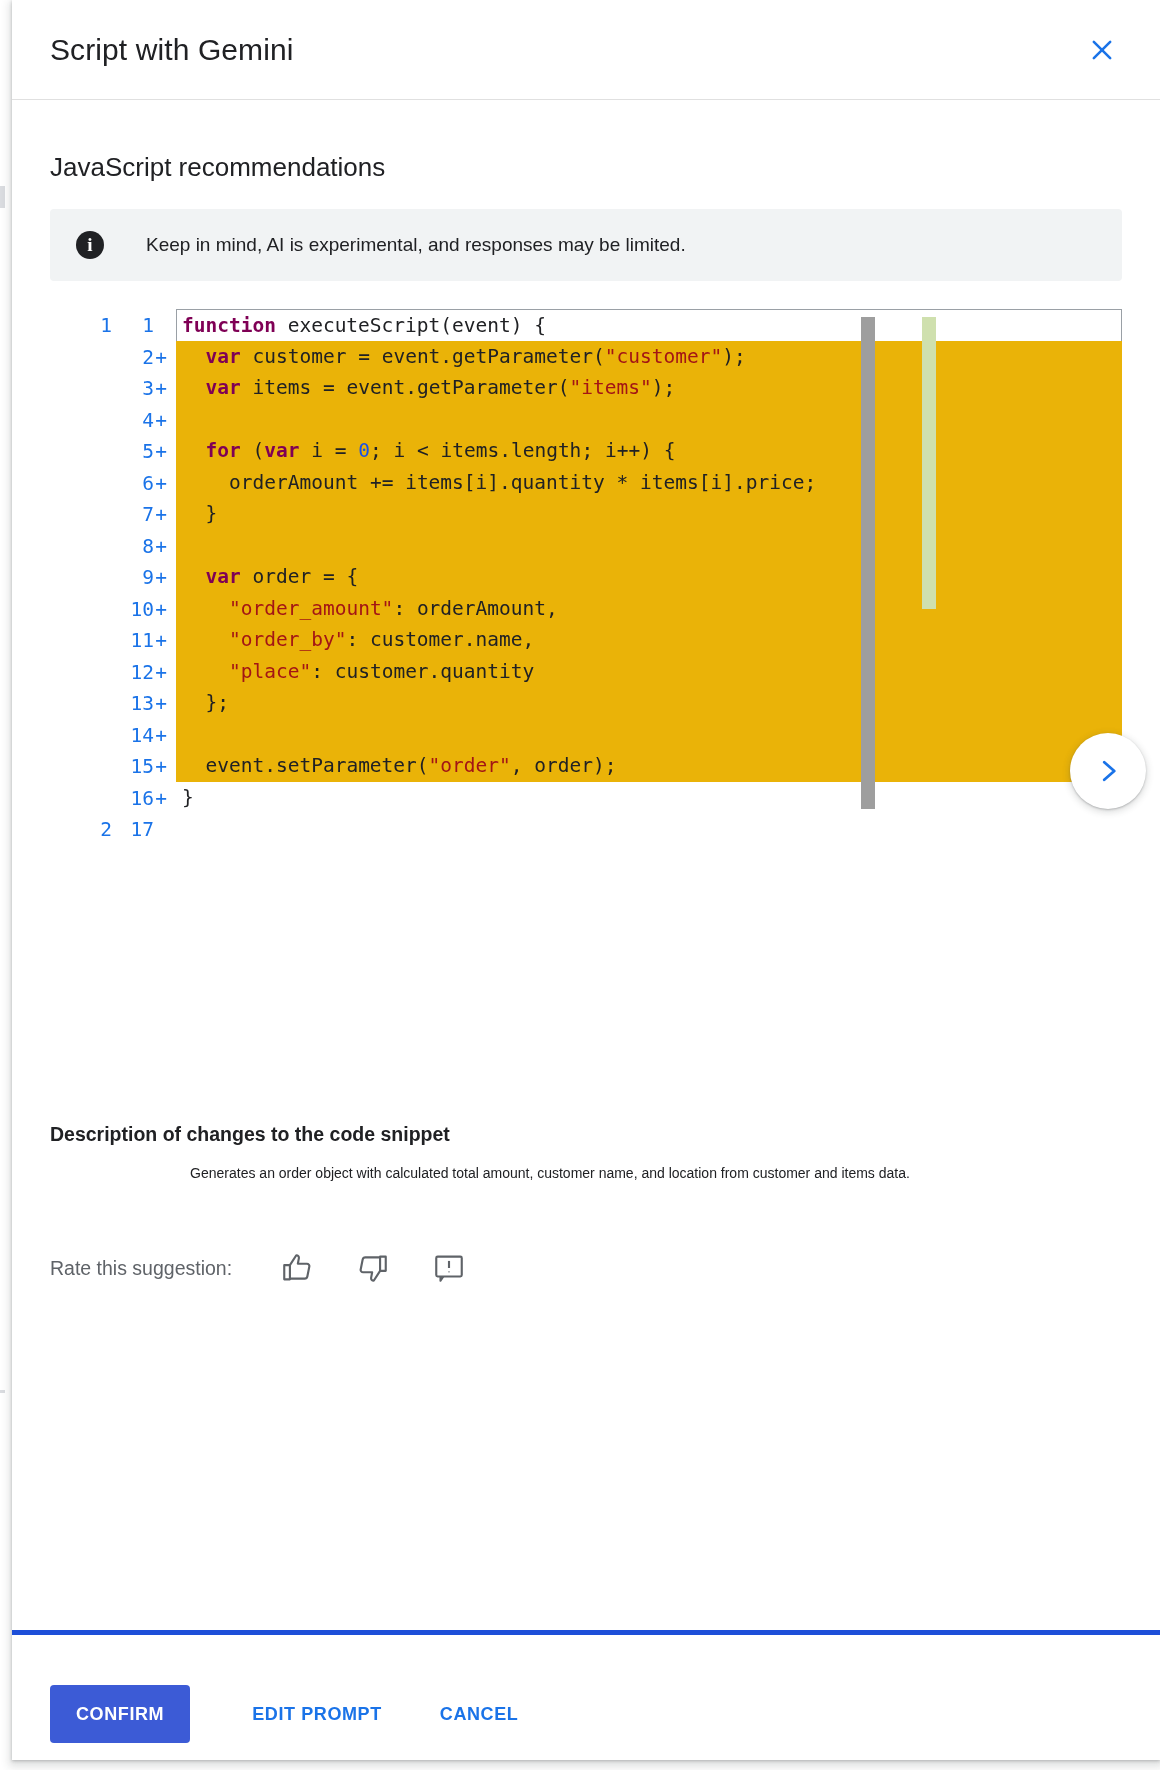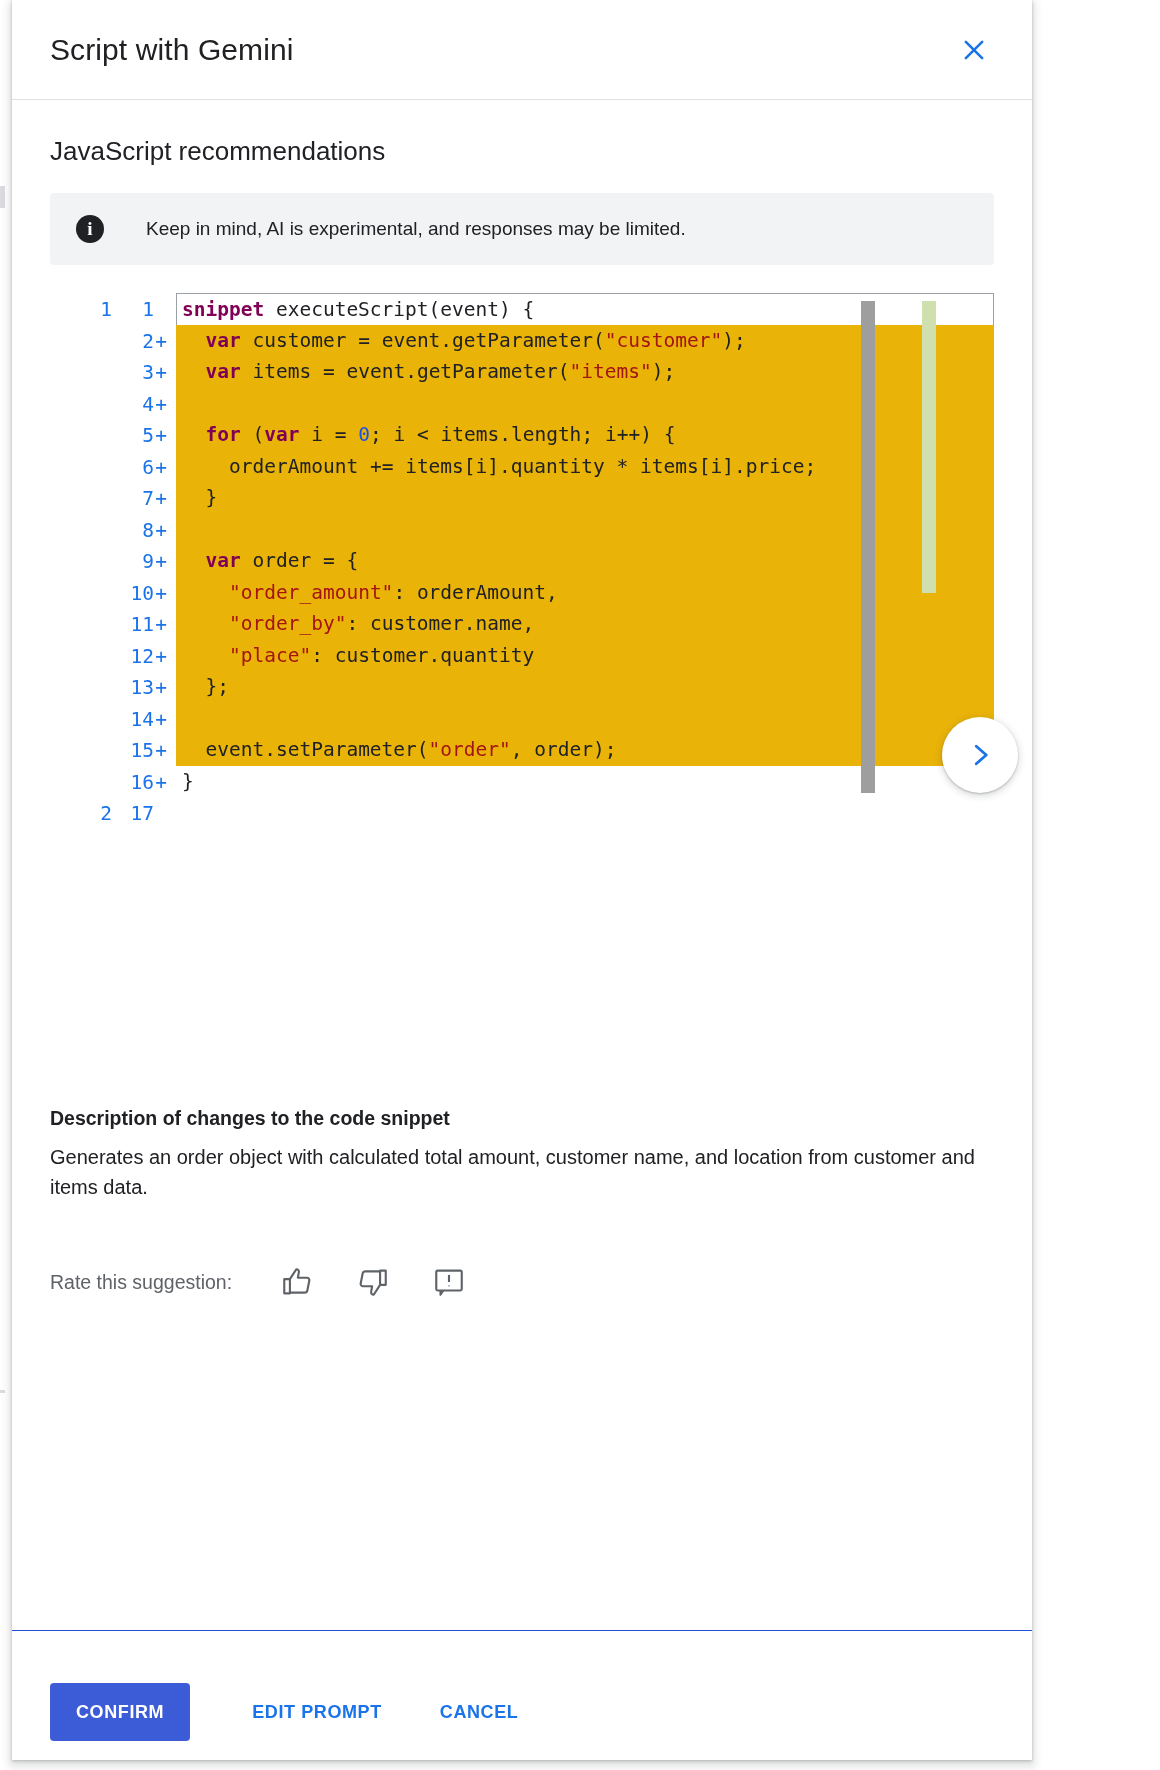--- a/index.html
+++ b/index.html
@@ -24,26 +24,27 @@
     background: #dadce0;
   }
   .edge-frag.f1 { top: 186px; height: 22px; }
   .edge-frag.f2 { top: 1390px; height: 3px; }
 
   
   .dialog {
     position: absolute;
     left: 12px;
     top: 0;
-    width: 1020px;
+    width: 1148px;
     height: 1760px;
     background: #ffffff;
     box-shadow: 0 1px 3px rgba(60,64,67,0.30), 0 4px 8px 3px rgba(60,64,67,0.15);
     display: flex;
     flex-direction: column;
+    gap: 16px;
   }
 
   .dialog-header {
     height: 100px;
     min-height: 100px;
     border-bottom: 1px solid #e0e0e0;
     display: flex;
     align-items: center;
     padding: 0 38px;
     box-sizing: border-box;
@@ -234,24 +235,25 @@
 
   
   .desc-title {
     font-size: 19.5px;
     font-weight: bold;
     color: #202124;
     margin-top: 14px;
     margin-bottom: 12px;
   }
   .desc-body {
-    font-size: 20px;
+    font-size: 14px;
     line-height: 30px;
     color: #202124;
     max-width: 1000px;
+    text-align: center;
   }
 
   .rate-row {
     display: flex;
     align-items: center;
     margin-top: 56px;
   }
   .rate-label {
     font-size: 19.5px;
     color: #5f6368;
@@ -264,21 +266,21 @@
     align-items: center;
     justify-content: center;
     cursor: pointer;
     margin-right: 22px;
     color: #5f6368;
   }
   .rate-icon svg { display: block; }
 
   
   .dialog-footer {
-    border-top: 1px solid #1d4ed8;
+    border-top: 5px solid #1d4ed8;
     padding: 32px 38px 0 38px;
     box-sizing: border-box;
     display: flex;
     align-items: center;
     min-height: 130px;
   }
   .btn {
     font-family: "Liberation Sans", sans-serif;
     font-size: 18px;
     font-weight: bold;
@@ -369,21 +371,21 @@
             <div class="gutter-row">10<span class="plus">+</span></div>
             <div class="gutter-row">11<span class="plus">+</span></div>
             <div class="gutter-row">12<span class="plus">+</span></div>
             <div class="gutter-row">13<span class="plus">+</span></div>
             <div class="gutter-row">14<span class="plus">+</span></div>
             <div class="gutter-row">15<span class="plus">+</span></div>
             <div class="gutter-row">16<span class="plus">+</span></div>
             <div class="gutter-row">17<span class="plus">&nbsp;</span></div>
           </div>
         <div class="code-lines">
-            <div class="code-row first"><span class="tok-kw">snippet</span><span class="tok-punct"> </span><span class="tok-plain">executeScript</span><span class="tok-punct">(</span><span class="tok-plain">event</span><span class="tok-punct">)</span><span class="tok-punct"> </span><span class="tok-punct">{</span></div>
+            <div class="code-row first"><span class="tok-kw">function</span><span class="tok-punct"> </span><span class="tok-plain">executeScript</span><span class="tok-punct">(</span><span class="tok-plain">event</span><span class="tok-punct">)</span><span class="tok-punct"> </span><span class="tok-punct">{</span></div>
             <div class="code-row added"><span class="tok-punct"> </span><span class="tok-punct"> </span><span class="tok-kw">var</span><span class="tok-punct"> </span><span class="tok-plain">customer</span><span class="tok-punct"> </span><span class="tok-punct">=</span><span class="tok-punct"> </span><span class="tok-plain">event</span><span class="tok-punct">.</span><span class="tok-plain">getParameter</span><span class="tok-punct">(</span><span class="tok-str">"customer"</span><span class="tok-punct">)</span><span class="tok-punct">;</span></div>
             <div class="code-row added"><span class="tok-punct"> </span><span class="tok-punct"> </span><span class="tok-kw">var</span><span class="tok-punct"> </span><span class="tok-plain">items</span><span class="tok-punct"> </span><span class="tok-punct">=</span><span class="tok-punct"> </span><span class="tok-plain">event</span><span class="tok-punct">.</span><span class="tok-plain">getParameter</span><span class="tok-punct">(</span><span class="tok-str">"items"</span><span class="tok-punct">)</span><span class="tok-punct">;</span></div>
             <div class="code-row added">&nbsp;</div>
             <div class="code-row added"><span class="tok-punct"> </span><span class="tok-punct"> </span><span class="tok-kw">for</span><span class="tok-punct"> </span><span class="tok-punct">(</span><span class="tok-kw">var</span><span class="tok-punct"> </span><span class="tok-plain">i</span><span class="tok-punct"> </span><span class="tok-punct">=</span><span class="tok-punct"> </span><span class="tok-num">0</span><span class="tok-punct">;</span><span class="tok-punct"> </span><span class="tok-plain">i</span><span class="tok-punct"> </span><span class="tok-punct">&lt;</span><span class="tok-punct"> </span><span class="tok-plain">items</span><span class="tok-punct">.</span><span class="tok-plain">length</span><span class="tok-punct">;</span><span class="tok-punct"> </span><span class="tok-plain">i</span><span class="tok-punct">+</span><span class="tok-punct">+</span><span class="tok-punct">)</span><span class="tok-punct"> </span><span class="tok-punct">{</span></div>
             <div class="code-row added"><span class="tok-punct"> </span><span class="tok-punct"> </span><span class="tok-punct"> </span><span class="tok-punct"> </span><span class="tok-plain">orderAmount</span><span class="tok-punct"> </span><span class="tok-punct">+</span><span class="tok-punct">=</span><span class="tok-punct"> </span><span class="tok-plain">items</span><span class="tok-punct">[</span><span class="tok-plain">i</span><span class="tok-punct">]</span><span class="tok-punct">.</span><span class="tok-plain">quantity</span><span class="tok-punct"> </span><span class="tok-punct">*</span><span class="tok-punct"> </span><span class="tok-plain">items</span><span class="tok-punct">[</span><span class="tok-plain">i</span><span class="tok-punct">]</span><span class="tok-punct">.</span><span class="tok-plain">price</span><span class="tok-punct">;</span></div>
             <div class="code-row added"><span class="tok-punct"> </span><span class="tok-punct"> </span><span class="tok-punct">}</span></div>
             <div class="code-row added">&nbsp;</div>
             <div class="code-row added"><span class="tok-punct"> </span><span class="tok-punct"> </span><span class="tok-kw">var</span><span class="tok-punct"> </span><span class="tok-plain">order</span><span class="tok-punct"> </span><span class="tok-punct">=</span><span class="tok-punct"> </span><span class="tok-punct">{</span></div>
             <div class="code-row added"><span class="tok-punct"> </span><span class="tok-punct"> </span><span class="tok-punct"> </span><span class="tok-punct"> </span><span class="tok-str">"order_amount"</span><span class="tok-punct">:</span><span class="tok-punct"> </span><span class="tok-plain">orderAmount</span><span class="tok-punct">,</span></div>
             <div class="code-row added"><span class="tok-punct"> </span><span class="tok-punct"> </span><span class="tok-punct"> </span><span class="tok-punct"> </span><span class="tok-str">"order_by"</span><span class="tok-punct">:</span><span class="tok-punct"> </span><span class="tok-plain">customer</span><span class="tok-punct">.</span><span class="tok-plain">name</span><span class="tok-punct">,</span></div>

